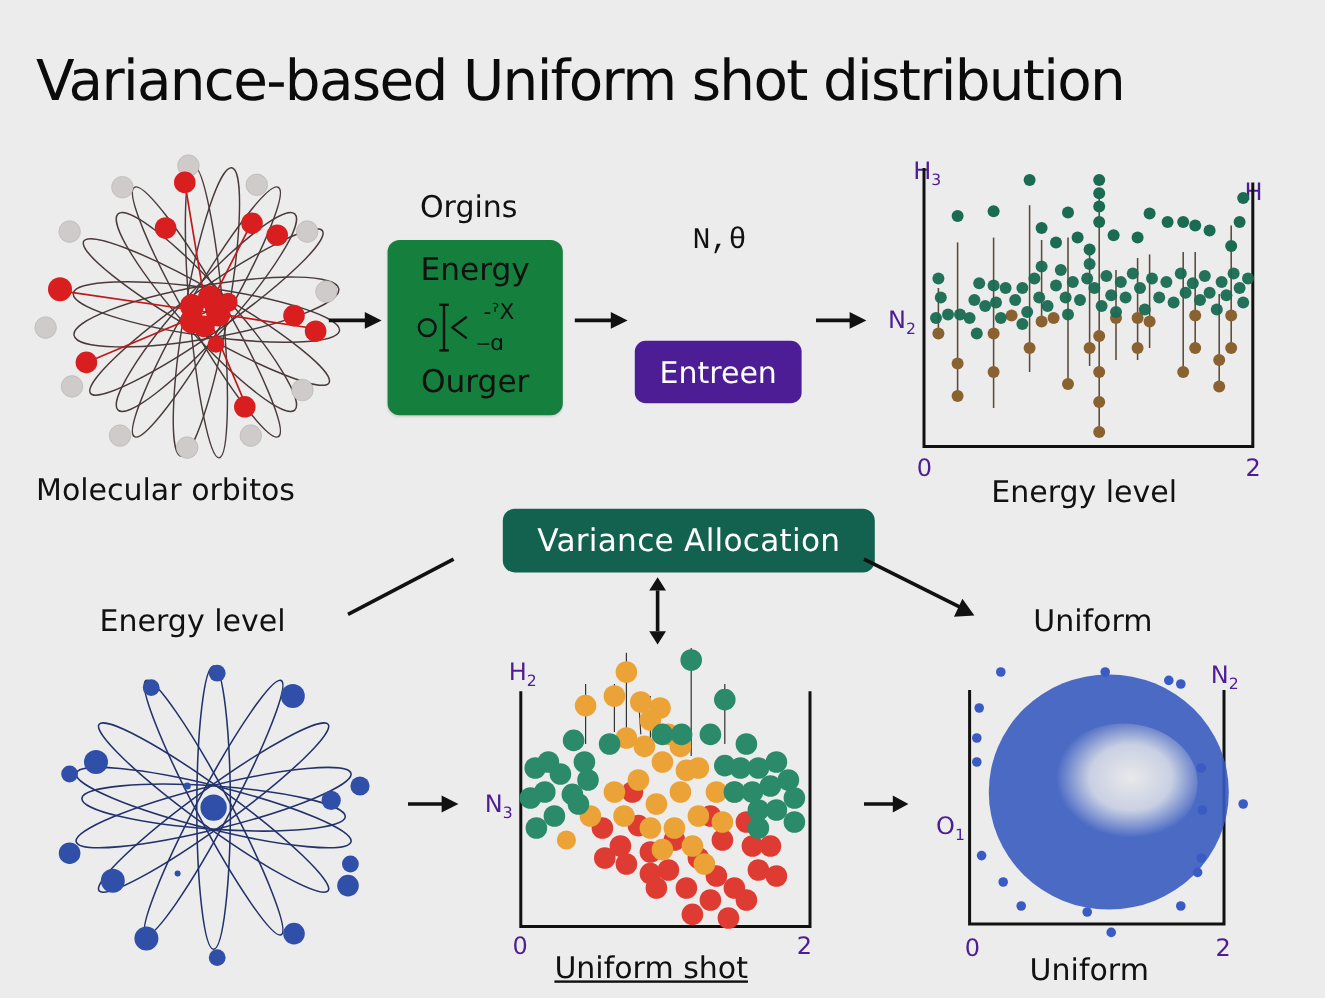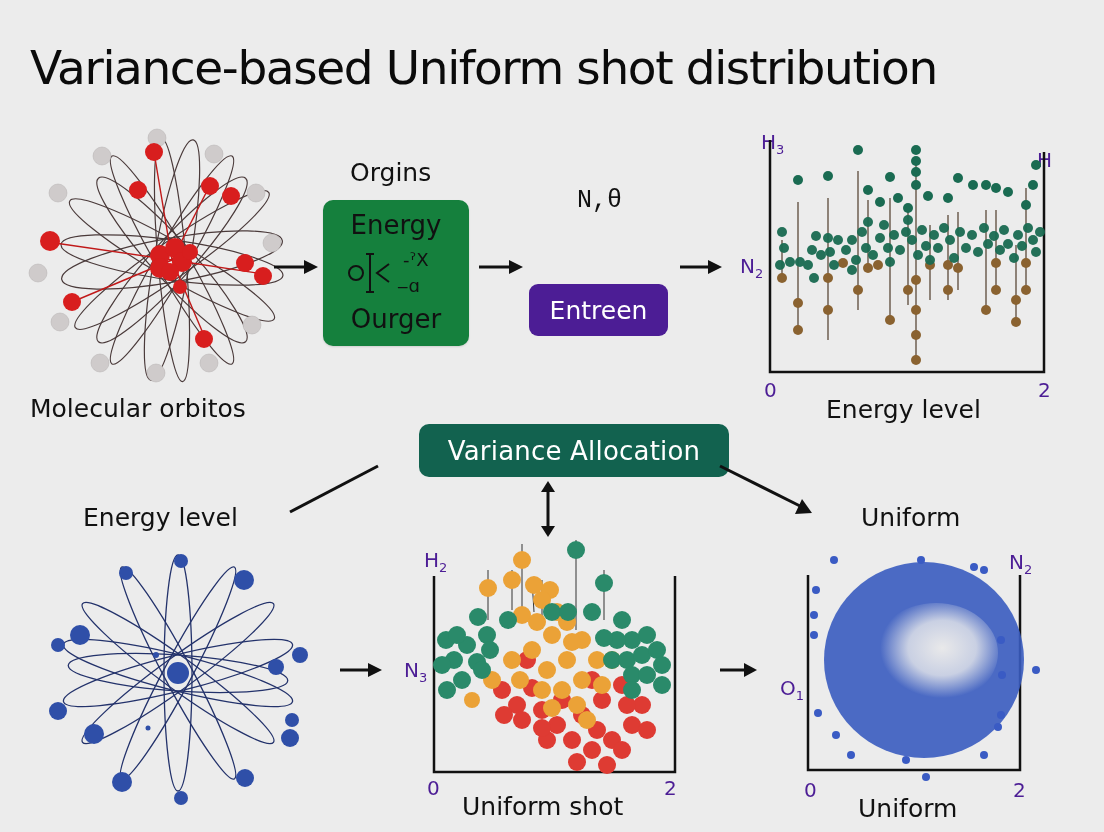--- a/index.html
+++ b/index.html
@@ -421,21 +421,21 @@
       <circle cx="230" cy="125" r="9"></circle>
     <circle cx="185" cy="100" r="9"></circle>
       <circle cx="200" cy="150" r="9"></circle>
       <circle cx="230" cy="145" r="9"></circle>
     <circle cx="172" cy="98" r="9"></circle>
       <circle cx="136" cy="72" r="9"></circle>
   </g>
 </svg>
 <div class="abs small" style="left:427px;top:776px;">0</div>
 <div class="abs small" style="left:664px;top:776px;">2</div>
-<div class="abs label" style="left:462px;top:792px;">Uniform shot</div>
+<div class="abs label" style="left:462px;top:792px;text-decoration:underline;">Uniform shot</div>
 
 <svg width="50" height="20" style="left:720px;top:660px;">
   <line x1="0" y1="10" x2="26" y2="10" stroke="#111" stroke-width="3"></line>
   <polygon points="24,3 37,10 24,17" fill="#111"></polygon>
 </svg>
 
 <div class="abs label" style="left:861px;top:503px;">Uniform</div>
 <div class="abs small" style="left:1009px;top:550px;"><span>N</span><sub>2</sub></div>
 <div class="abs small" style="left:780px;top:676px;"><span>O</span><sub>1</sub></div>
 <svg width="240" height="240" style="left:806px;top:545px;" viewBox="0 0 240 240">

